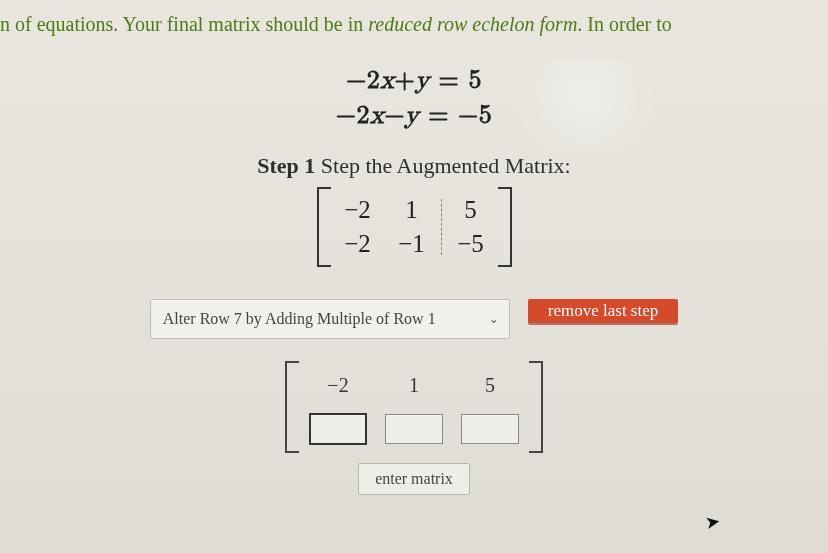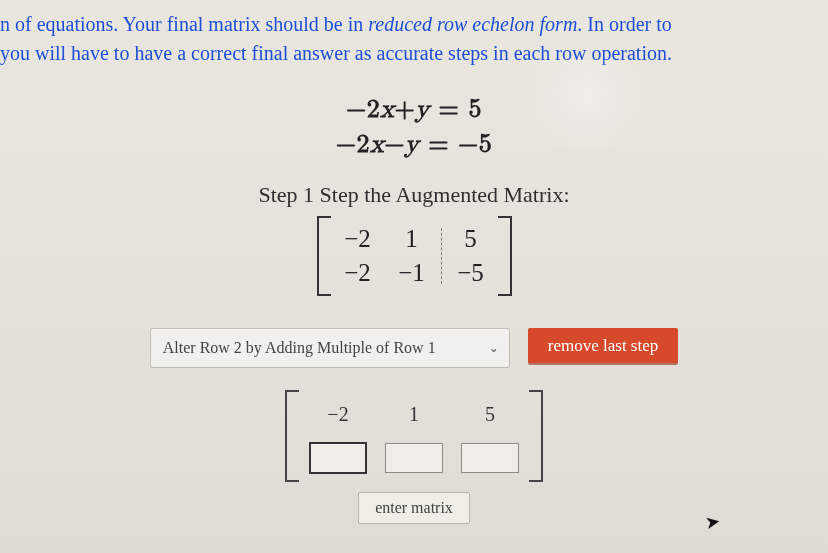--- a/index.html
+++ b/index.html
@@ -5,38 +5,38 @@
     * { margin: 0; padding: 0; box-sizing: border-box; }
     body {
       width: 828px;
       height: 553px;
       background: linear-gradient(to bottom, #e8e6de 0%, #e4e2da 50%, #dedcd4 100%);
       font-family: Georgia, 'Times New Roman', serif;
       color: #2a2a2a;
       overflow: hidden;
       position: relative;
     }
-    .intro { font-size: 20px; line-height: 1.45; color: #1d4ed8; padding: 10px 4px 8px 0; }
+    .intro { font-size: 20px; line-height: 1.45; color: #4d7c0f; padding: 10px 4px 8px 0; }
     .em { font-style: italic; }
     .equations {
       text-align: center;
       font-size: 26px;
       color: #222;
       margin-top: 18px;
       font-family: 'Latin Modern Math', Georgia, serif;
     }
     .eq-line { margin: 4px 0; letter-spacing: 0.5px; font-weight: bold; }
     .mi { font-style: italic; }
     .step-label {
       text-align: center;
       margin-top: 22px;
       font-size: 22px;
       color: #2f2f2f;
     }
-    .step-label b { font-weight: 400; }
+    .step-label b { font-weight: 700; }
     .matrix {
       display: flex;
       justify-content: center;
       margin-top: 8px;
     }
     .matrix-inner {
       display: inline-flex;
       align-items: stretch;
       font-size: 25px;
       color: #222;
@@ -92,21 +92,21 @@
       font-family: Georgia, serif;
       font-size: 16px;
       color: #444;
       box-shadow: 0 1px 0 rgba(255,255,255,0.3) inset;
     }
     .chev { font-size: 12px; color: #555; margin-left: 8px; }
     .remove-btn {
       background: #d6492b;
       color: #fff;
       border: none;
-      height: 35px;
+      height: 24px;
       padding: 0 20px;
       font-family: Georgia, serif;
       font-size: 17px;
       border-radius: 2px;
       box-shadow: 0 2px 0 rgba(150,40,20,0.6);
     }
     .edit-matrix {
       display: flex;
       justify-content: center;
       margin-top: 22px;
@@ -176,21 +176,20 @@
       pointer-events: none;
     }
   </style>
 </head>
 <body>
 
 <div class="sheen"></div>
 
 <div class="intro">
   <span>n of equations. Your final matrix should be in </span><span class="em">reduced row echelon form</span><span>. In order to</span><br>
-  <span>you will have to have a correct final answer as accurate steps in each row operation.</span>
 </div>
 
 <div class="equations">
   <div class="eq-line">
     −2<span class="mi">x</span>+<span class="mi">y</span> = 5
   </div>
   <div class="eq-line">
     −2<span class="mi">x</span>−<span class="mi">y</span> = −5
   </div>
 </div>
@@ -216,21 +215,21 @@
         <div class="mcell">5</div>
         <div class="mcell">−5</div>
       </div>
     </div>
     <div class="bracket right"></div>
   </div>
 </div>
 
 <div class="controls-row">
   <div class="dropdown">
-    <span>Alter Row 2 by Adding Multiple of Row 1</span>
+    <span>Alter Row 7 by Adding Multiple of Row 1</span>
     <span class="chev">⌄</span>
   </div>
   <button class="remove-btn">remove last step</button>
 </div>
 
 <div class="edit-matrix">
   <div class="edit-inner">
     <div class="ebracket left"></div>
     <div class="egrid">
       <div class="static-cell">−2</div>

